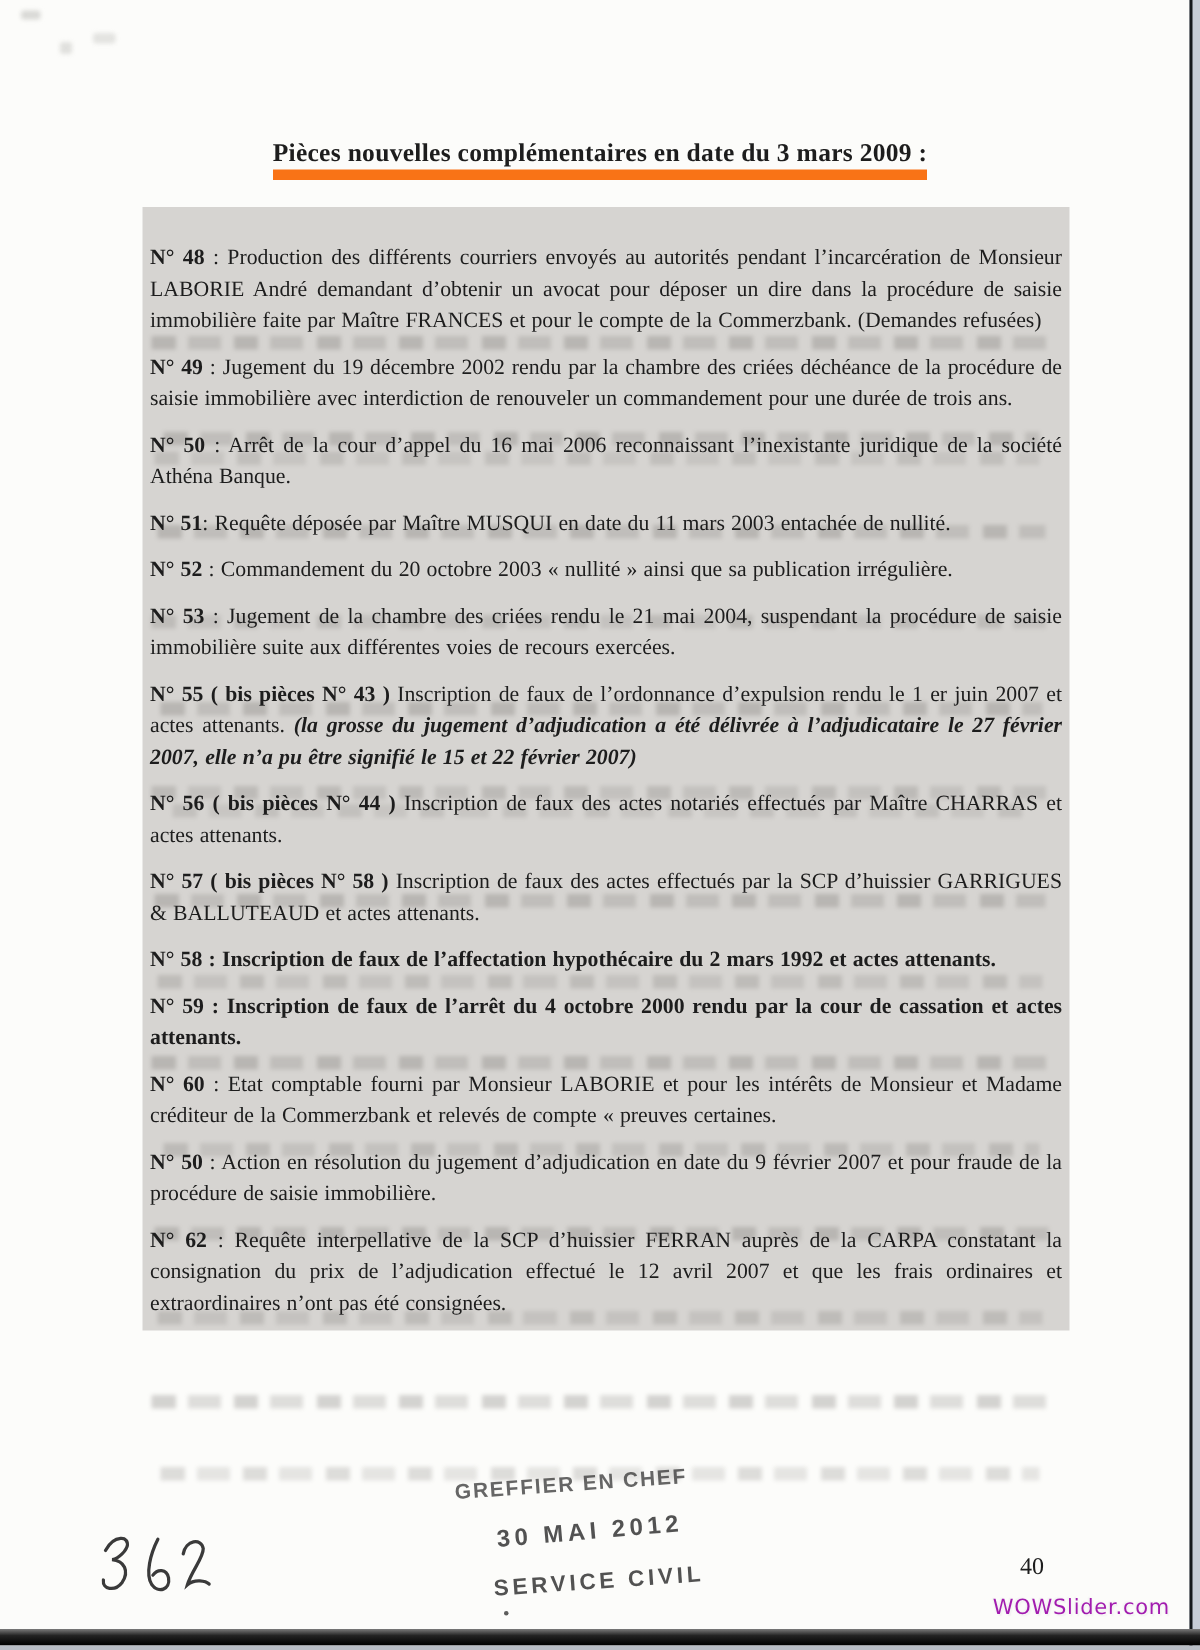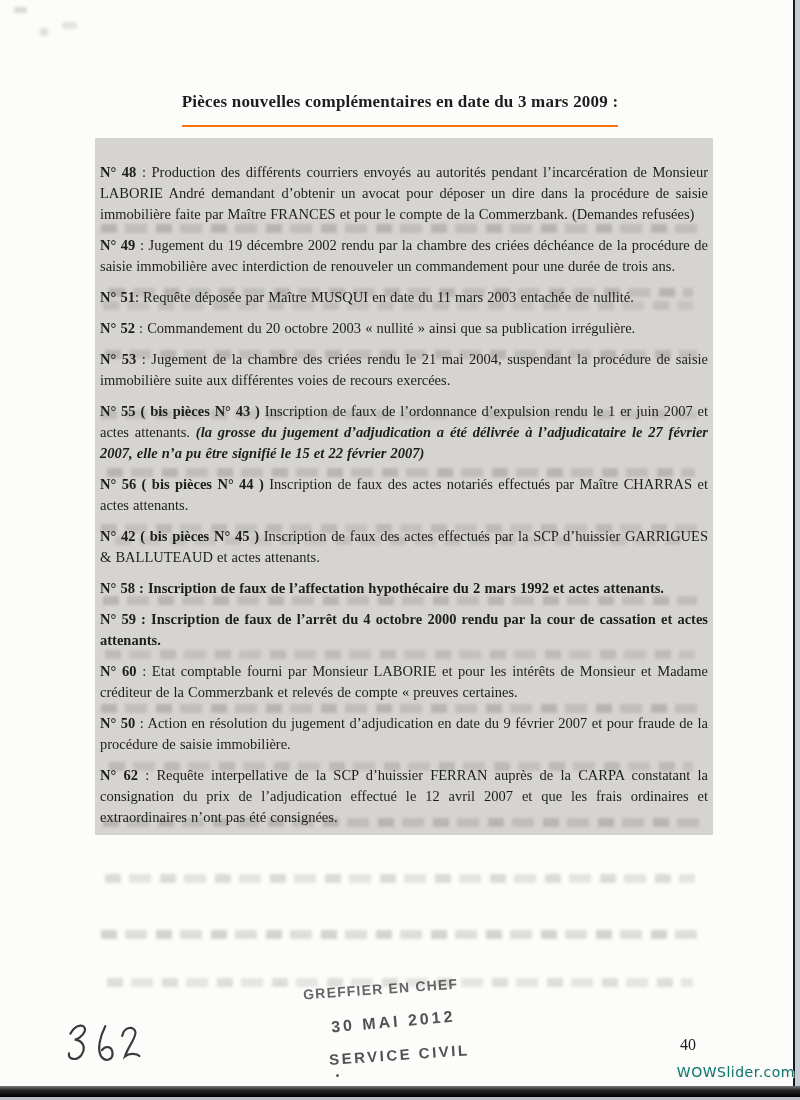--- a/index.html
+++ b/index.html
@@ -10,21 +10,21 @@
   
   .smudge{position:absolute;background:#d9d9d6;filter:blur(1.5px);border-radius:2px;}
   .smudge.s1{left:14px;top:7px;width:13px;height:6px;}
   .smudge.s2{left:40px;top:28px;width:8px;height:8px;opacity:.8;}
   .smudge.s3{left:62px;top:22px;width:15px;height:7px;opacity:.7;}
 
   .doc-title{
     position:absolute;top:92px;left:0;width:100%;text-align:center;
     font-size:17px;font-weight:bold;letter-spacing:.2px;
   }
-  .doc-title span{border-bottom:2px solid #f97316;padding-bottom:14px;text-align:right;}
+  .doc-title span{border-bottom:7px solid #f97316;padding-bottom:2px;text-align:right;}
 
   .text-block{
     position:absolute;left:95px;top:138px;width:618px;box-sizing:border-box;
     background:#d6d4d1;padding:24px 5px 5px 5px;
   }
   .para{
     position:relative;z-index:2;margin:0 0 10px 0;
     font-size:14.5px;line-height:21px;text-align:justify;word-spacing:.5px;
   }
   .para:last-child{margin-bottom:2px;}
@@ -52,22 +52,22 @@
   .stamp-service{left:329px;top:1046px;font-size:15px;letter-spacing:2.5px;
     transform:rotate(-4deg);}
   .stamp-dot{position:absolute;left:336px;top:1074px;width:3px;height:3px;
     background:rgba(52,52,52,.8);border-radius:50%;z-index:6;}
 
   .handwritten{position:absolute;left:58px;top:1018px;z-index:6;transform:rotate(-2deg);}
 
   .page-number{position:absolute;left:680px;top:1036px;font-size:16px;z-index:6;}
 
   .watermark{
-    position:absolute;right:5px;top:1064px;z-index:9;
-    font-family:"DejaVu Sans", sans-serif;font-size:14px;color:#0f766e;
+    position:absolute;right:20px;top:1064px;z-index:9;
+    font-family:"DejaVu Sans", sans-serif;font-size:14px;color:#a21caf;
     text-shadow:1px 1px 1px #f2f2f2,-1px -1px 1px #f2f2f2;
     letter-spacing:.5px;
   }
 
   
   .edge-right{position:absolute;top:0;right:0;width:5px;height:100%;
     background:#c6ccd6;border-left:2px solid #15181c;z-index:7;}
   .bar-bottom{position:absolute;left:0;right:0;bottom:3px;height:11px;z-index:8;
     background:linear-gradient(#7a7a7a 0%, #232323 40%, #000 100%);}
   .bar-under{position:absolute;left:0;right:0;bottom:0;height:3px;
@@ -98,26 +98,27 @@
     <div class="ghost" style="top:458px;left:8px;width:594px;"></div>
     <div class="ghost" style="top:512px;left:10px;width:590px;opacity:.4;"></div>
     <div class="ghost" style="top:566px;left:6px;width:600px;"></div>
     <div class="ghost" style="top:624px;left:14px;width:584px;opacity:.42;"></div>
     <div class="ghost" style="top:680px;left:8px;width:596px;"></div>
     <div class="ghost" style="top:736px;left:10px;width:590px;opacity:.4;"></div>
     <div class="ghost" style="top:792px;left:6px;width:598px;"></div>
     <div class="ghost" style="top:840px;left:12px;width:586px;opacity:.38;"></div>
   <p class="para"><span class="bold">N° 48</span><span class="normal">  : Production des différents courriers envoyés au autorités pendant l’incarcération de Monsieur LABORIE André demandant d’obtenir un avocat pour déposer un dire dans la procédure de saisie immobilière faite par Maître FRANCES et pour le compte de la Commerzbank. (Demandes refusées)</span></p>
       <p class="para"><span class="bold">N° 49</span><span class="normal"> : Jugement du 19 décembre 2002 rendu par la chambre des criées déchéance de la procédure de saisie immobilière avec interdiction de renouveler un commandement pour une durée de trois ans.</span></p>
+      <p class="para"><span class="bold">N° 50</span><span class="normal"> : Arrêt de la cour d’appel du 16 mai 2006 reconnaissant l’inexistante juridique de la société Athéna Banque.</span></p>
       <p class="para"><span class="bold">N° 51</span><span class="normal">: Requête déposée par Maître MUSQUI en date du 11 mars 2003 entachée de nullité.</span></p>
       <p class="para"><span class="bold">N° 52</span><span class="normal"> : Commandement du 20 octobre 2003 «  nullité » ainsi que sa publication irrégulière.</span></p>
       <p class="para"><span class="bold">N° 53</span><span class="normal"> : Jugement de la chambre des criées rendu le 21 mai 2004, suspendant la procédure de saisie immobilière suite aux différentes voies de recours exercées.</span></p>
       <p class="para"><span class="bold">N° 55  ( bis pièces N° 43 )</span><span class="normal"> Inscription de faux de l’ordonnance d’expulsion rendu le 1 er juin 2007 et actes attenants. </span><span class="bolditalic">(la grosse du jugement d’adjudication a été délivrée à l’adjudicataire le 27 février 2007, elle n’a pu être signifié le 15 et 22 février 2007)</span></p>
       <p class="para"><span class="bold">N° 56 ( bis pièces N° 44 )</span><span class="normal"> Inscription de faux des actes notariés effectués par Maître CHARRAS et actes attenants.</span></p>
-      <p class="para"><span class="bold">N° 42 ( bis pièces N° 45 )</span><span class="normal"> Inscription de faux des actes effectués par la SCP d’huissier GARRIGUES &amp; BALLUTEAUD et actes attenants.</span></p>
+      <p class="para"><span class="bold">N° 57 ( bis pièces N° 58 )</span><span class="normal"> Inscription de faux des actes effectués par la SCP d’huissier GARRIGUES &amp; BALLUTEAUD et actes attenants.</span></p>
       <p class="para"><span class="bold">N° 58 : Inscription de faux de l’affectation hypothécaire du 2 mars 1992 et actes attenants.</span></p>
       <p class="para"><span class="bold">N° 59 : Inscription de faux de l’arrêt du 4 octobre 2000 rendu par la cour de cassation et actes attenants.</span></p>
       <p class="para"><span class="bold">N° 60</span><span class="normal"> : Etat comptable fourni par Monsieur LABORIE et pour les intérêts de Monsieur et Madame créditeur de la Commerzbank et relevés de compte «  preuves certaines.</span></p>
       <p class="para"><span class="bold">N° 50</span><span class="normal"> : Action en résolution du jugement d’adjudication en date du 9 février 2007 et pour fraude de la procédure de saisie immobilière.</span></p>
       <p class="para"><span class="bold">N° 62</span><span class="normal"> : Requête interpellative de la SCP d’huissier FERRAN auprès de la CARPA constatant la consignation du prix de l’adjudication effectué le 12 avril 2007 et que les frais ordinaires et extraordinaires n’ont pas été consignées.</span></p>
     </div>
 
   <div class="stamp stamp-greffier">GREFFIER EN CHEF</div>
   <div class="stamp stamp-date">30 MAI 2012</div>
   <div class="stamp stamp-service">SERVICE CIVIL</div>

